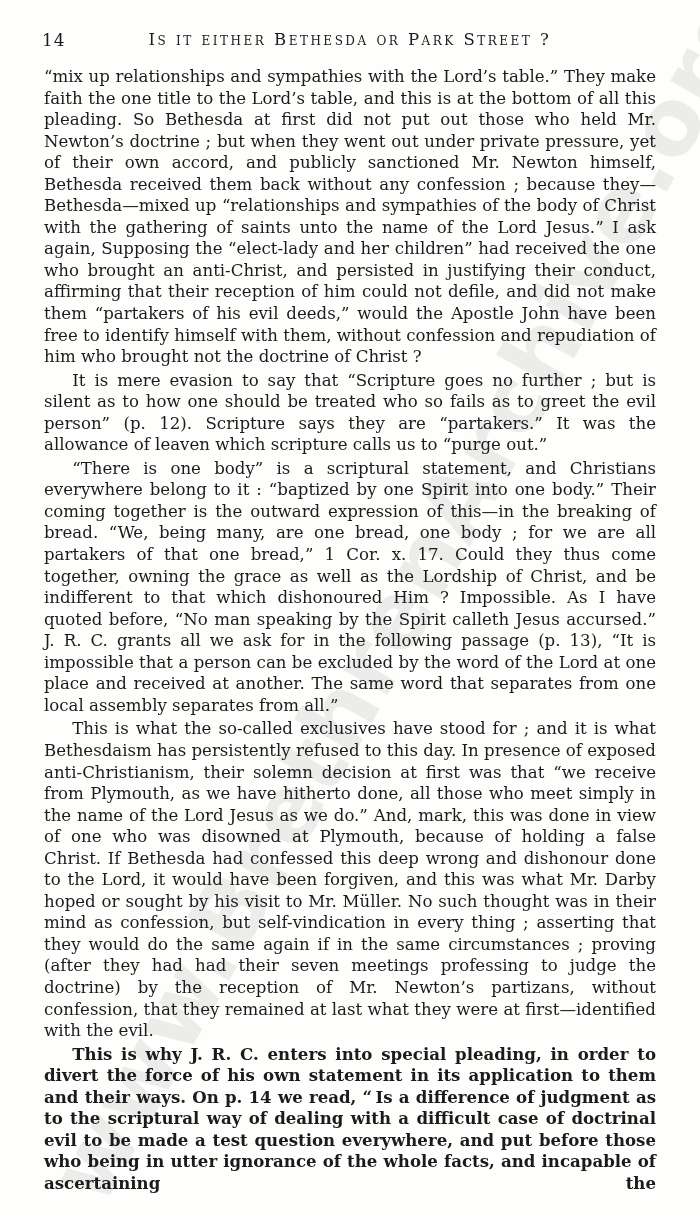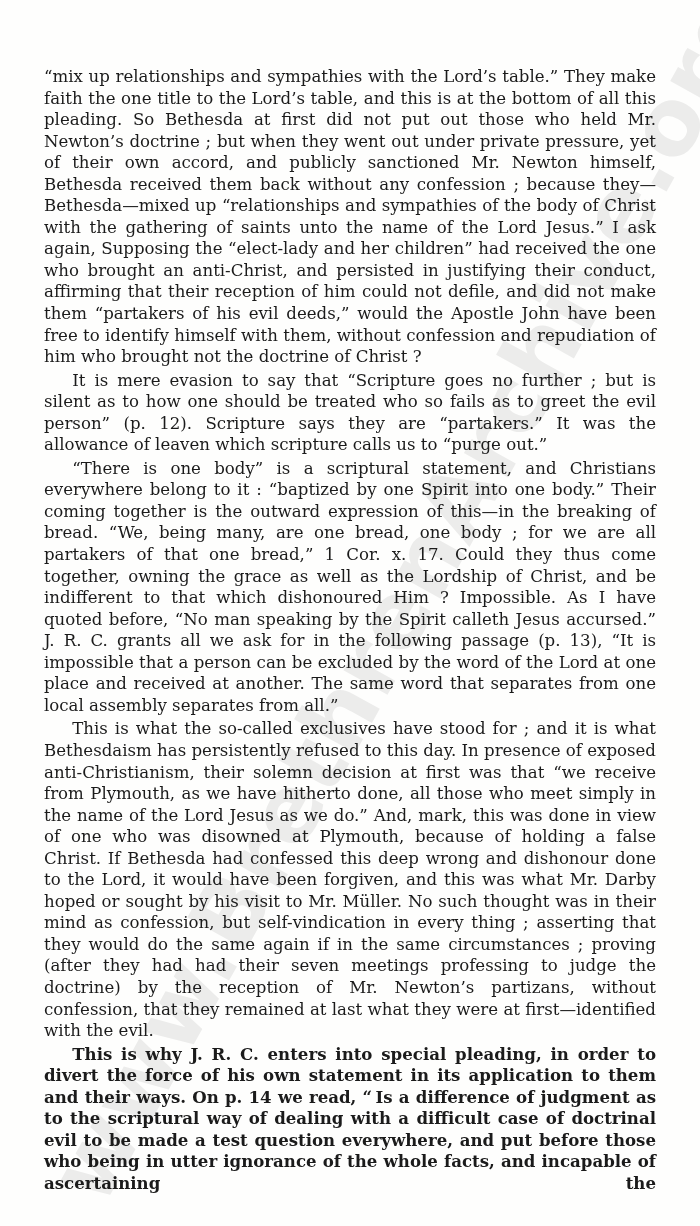--- a/index.html
+++ b/index.html
@@ -73,20 +73,24 @@
     user-select: none;
   }
 </style>
 </head>
 <body>
 
 <div class="page">
 
   <div class="watermark">www.BrethrenArchive.org</div>
 
+  <div class="header">
+    <span class="pagenum">14</span>
+    <span class="running-title">Is it either Bethesda or Park Street ?</span>
+  </div>
 
   <div class="body-text">
     <p>“mix up relationships and sympathies with the Lord’s table.”  They make faith the one title to the Lord’s table, and this is at the bottom of all this pleading.  So Bethesda at first did not put out those who held Mr. Newton’s doctrine&nbsp;; but when they went out under private pressure, yet of their own accord, and publicly sanctioned Mr. Newton himself, Bethesda received them back without any confession&nbsp;; because they—Bethesda—mixed up “relationships and sympathies of the body of Christ with the gathering of saints unto the name of the Lord Jesus.”  I ask again, Supposing the “elect-lady and her children” had received the one who brought an anti-Christ, and persisted in justifying their conduct, affirming that their reception of him could not defile, and did not make them “partakers of his evil deeds,” would the Apostle John have been free to identify himself with them, without confession and repudiation of him who brought not the doctrine of Christ&nbsp;?</p>
     <p class="indent">It is mere evasion to say that “Scripture goes no further&nbsp;; but is silent as to how one should be treated who so fails as to greet the evil person” (p. 12).  Scripture says they are “partakers.”  It was the allowance of leaven which scripture calls us to “purge out.”</p>
     <p class="indent">“There is one body” is a scriptural statement, and Christians everywhere belong to it&nbsp;: “baptized by one Spirit into one body.”  Their coming together is the outward expression of this—in the breaking of bread.  “We, being many, are one bread, one body&nbsp;; for we are all partakers of that one bread,” 1 Cor. x. 17.  Could they thus come together, owning the grace as well as the Lordship of Christ, and be indifferent to that which dishonoured Him&nbsp;?  Impossible.  As I have quoted before, “No man speaking by the Spirit calleth Jesus accursed.”  J. R. C. grants all we ask for in the following passage (p. 13), “It is impossible that a person can be excluded by the word of the Lord at one place and received at another.  The same word that separates from one local assembly separates from all.”</p>
     <p class="indent">This is what the so-called exclusives have stood for&nbsp;; and it is what Bethesdaism has persistently refused to this day.  In presence of exposed anti-Christianism, their solemn decision at first was that “we receive from Plymouth, as we have hitherto done, all those who meet simply in the name of the Lord Jesus as we do.”  And, mark, this was done in view of one who was disowned at Plymouth, because of holding a false Christ.  If Bethesda had confessed this deep wrong and dishonour done to the Lord, it would have been forgiven, and this was what Mr. Darby hoped or sought by his visit to Mr. Müller.  No such thought was in their mind as confession, but self-vindication in every thing&nbsp;; asserting that they would do the same again if in the same circumstances&nbsp;; proving (after they had had their seven meetings professing to judge the doctrine) by the reception of Mr. Newton’s partizans, without confession, that they remained at last what they were at first—identified with the evil.</p>
     <p class="indent justify-last">This is why J. R. C. enters into special pleading, in order to divert the force of his own statement in its application to them and their ways.  On p. 14 we read, “ Is a difference of judgment as to the scriptural way of dealing with a difficult case of doctrinal evil to be made a test question everywhere, and put before those who being in utter ignorance of the whole facts, and incapable of ascertaining the</p>
   </div>
 
 </div>

